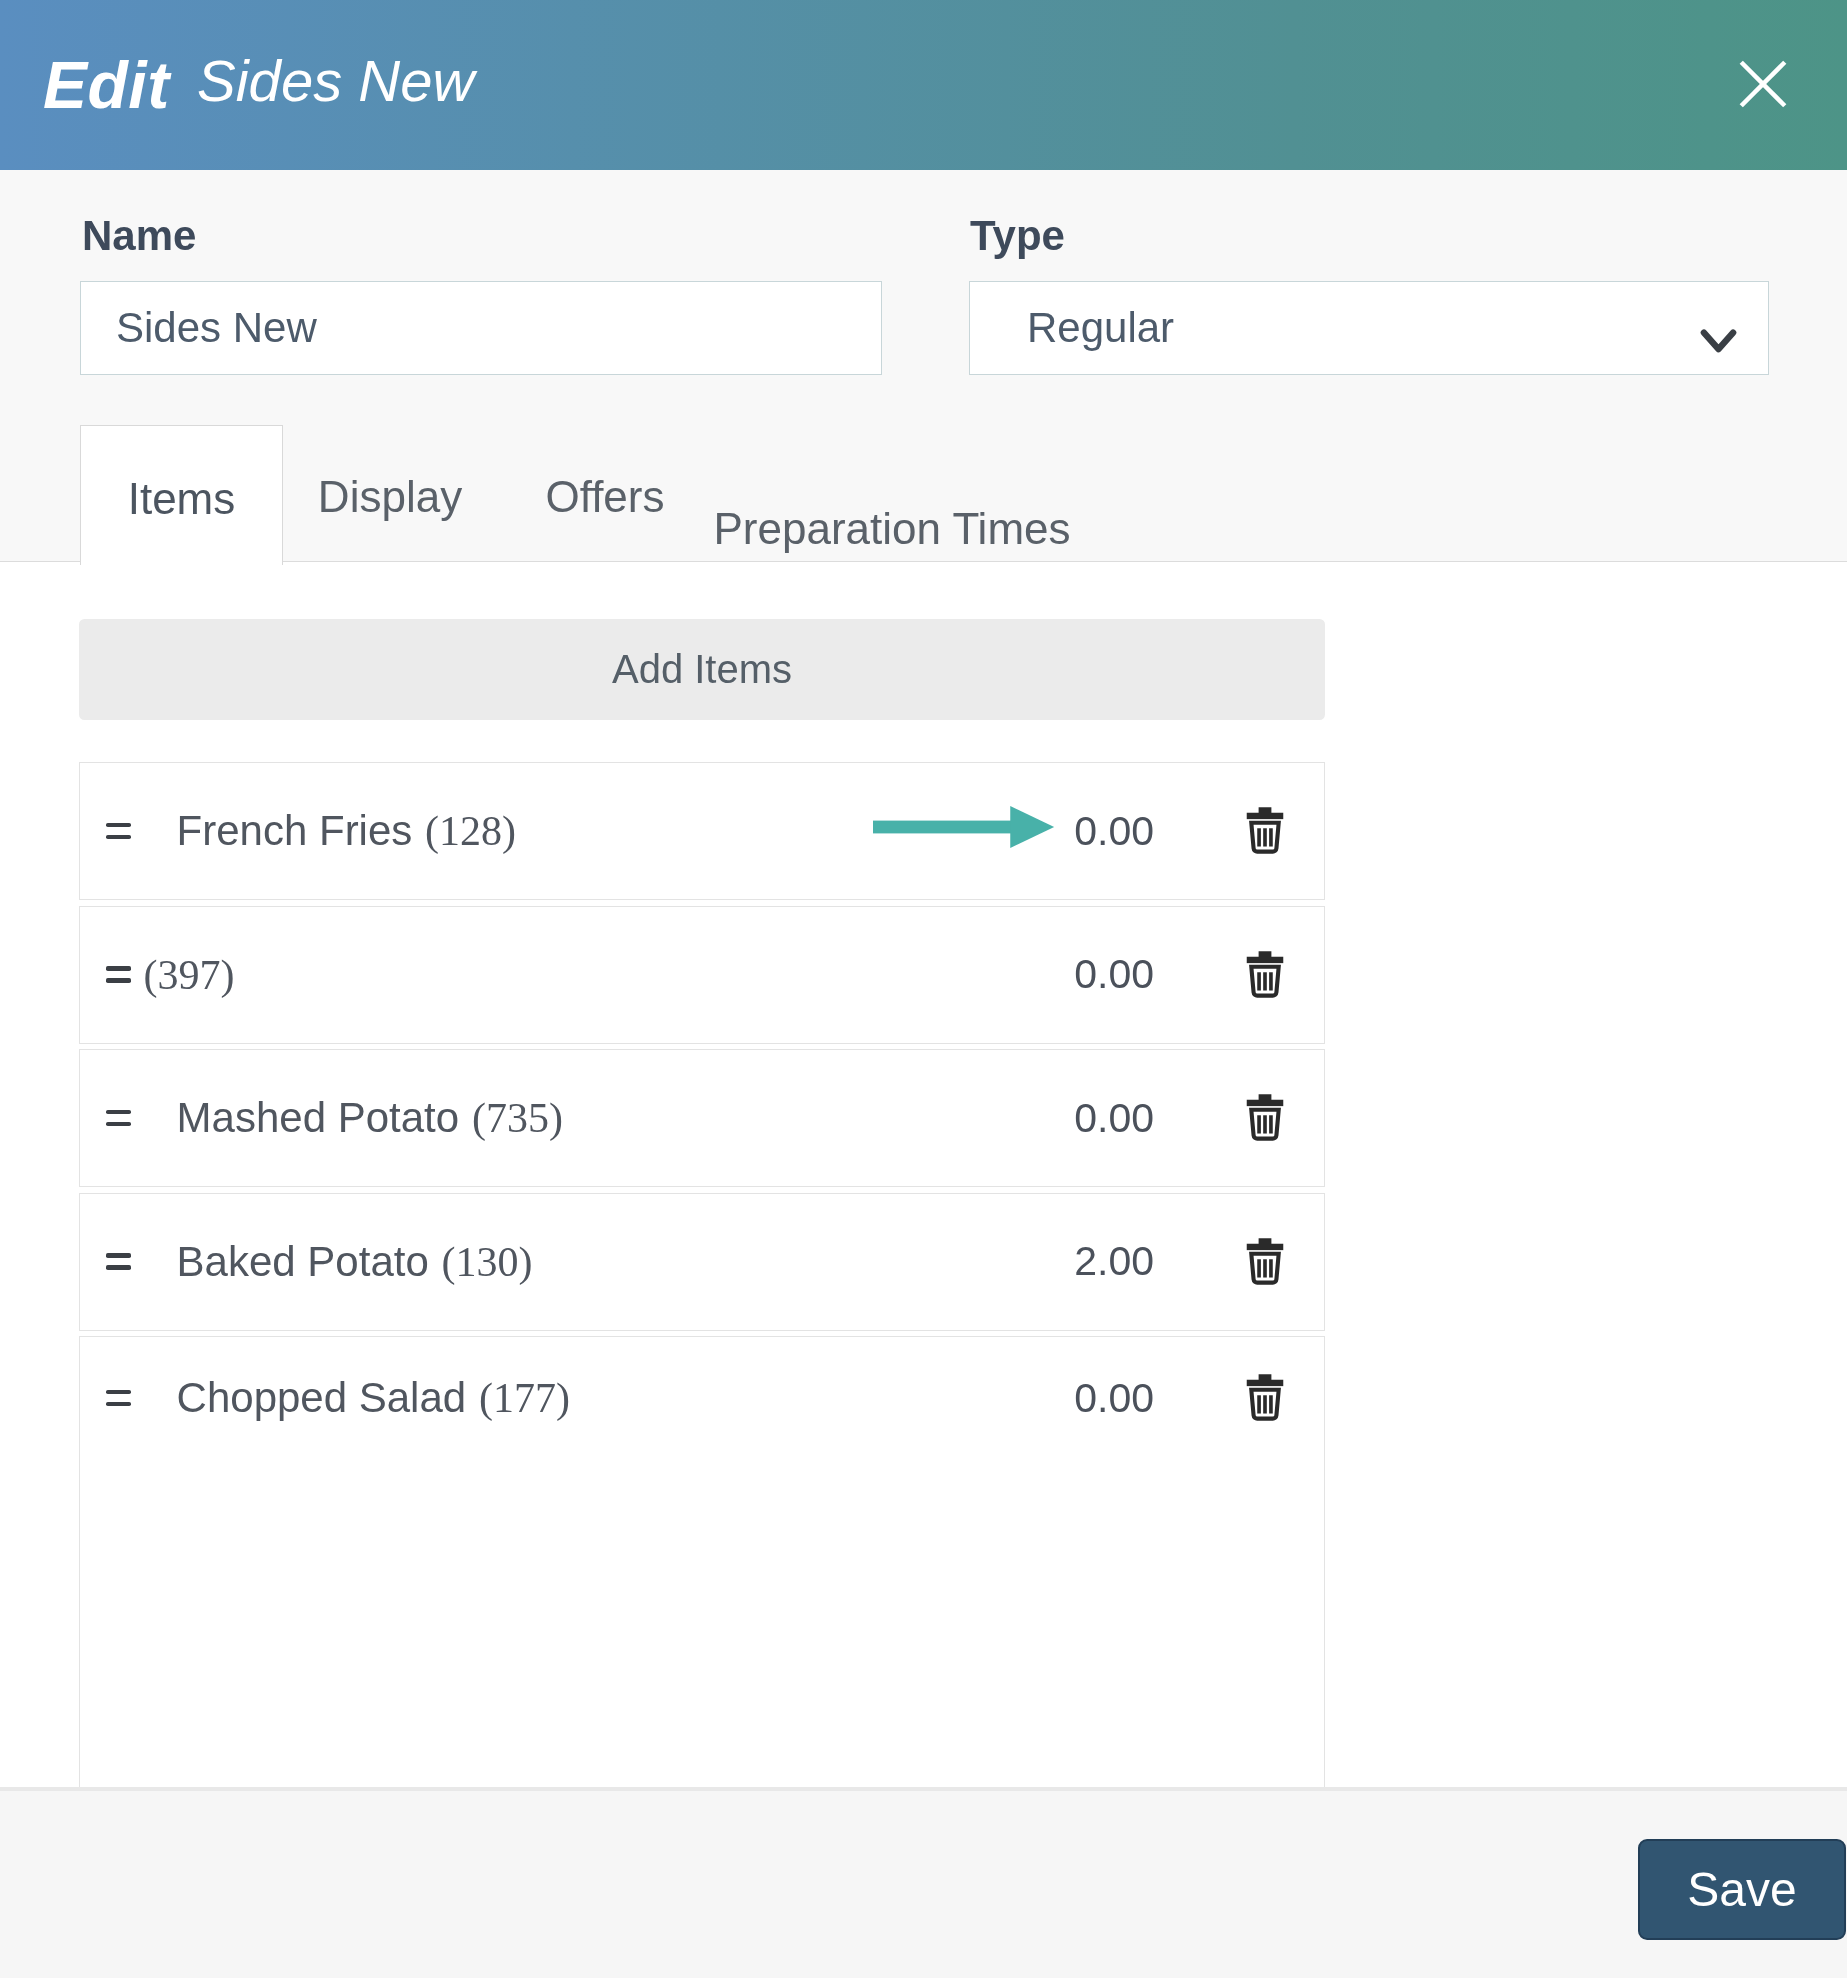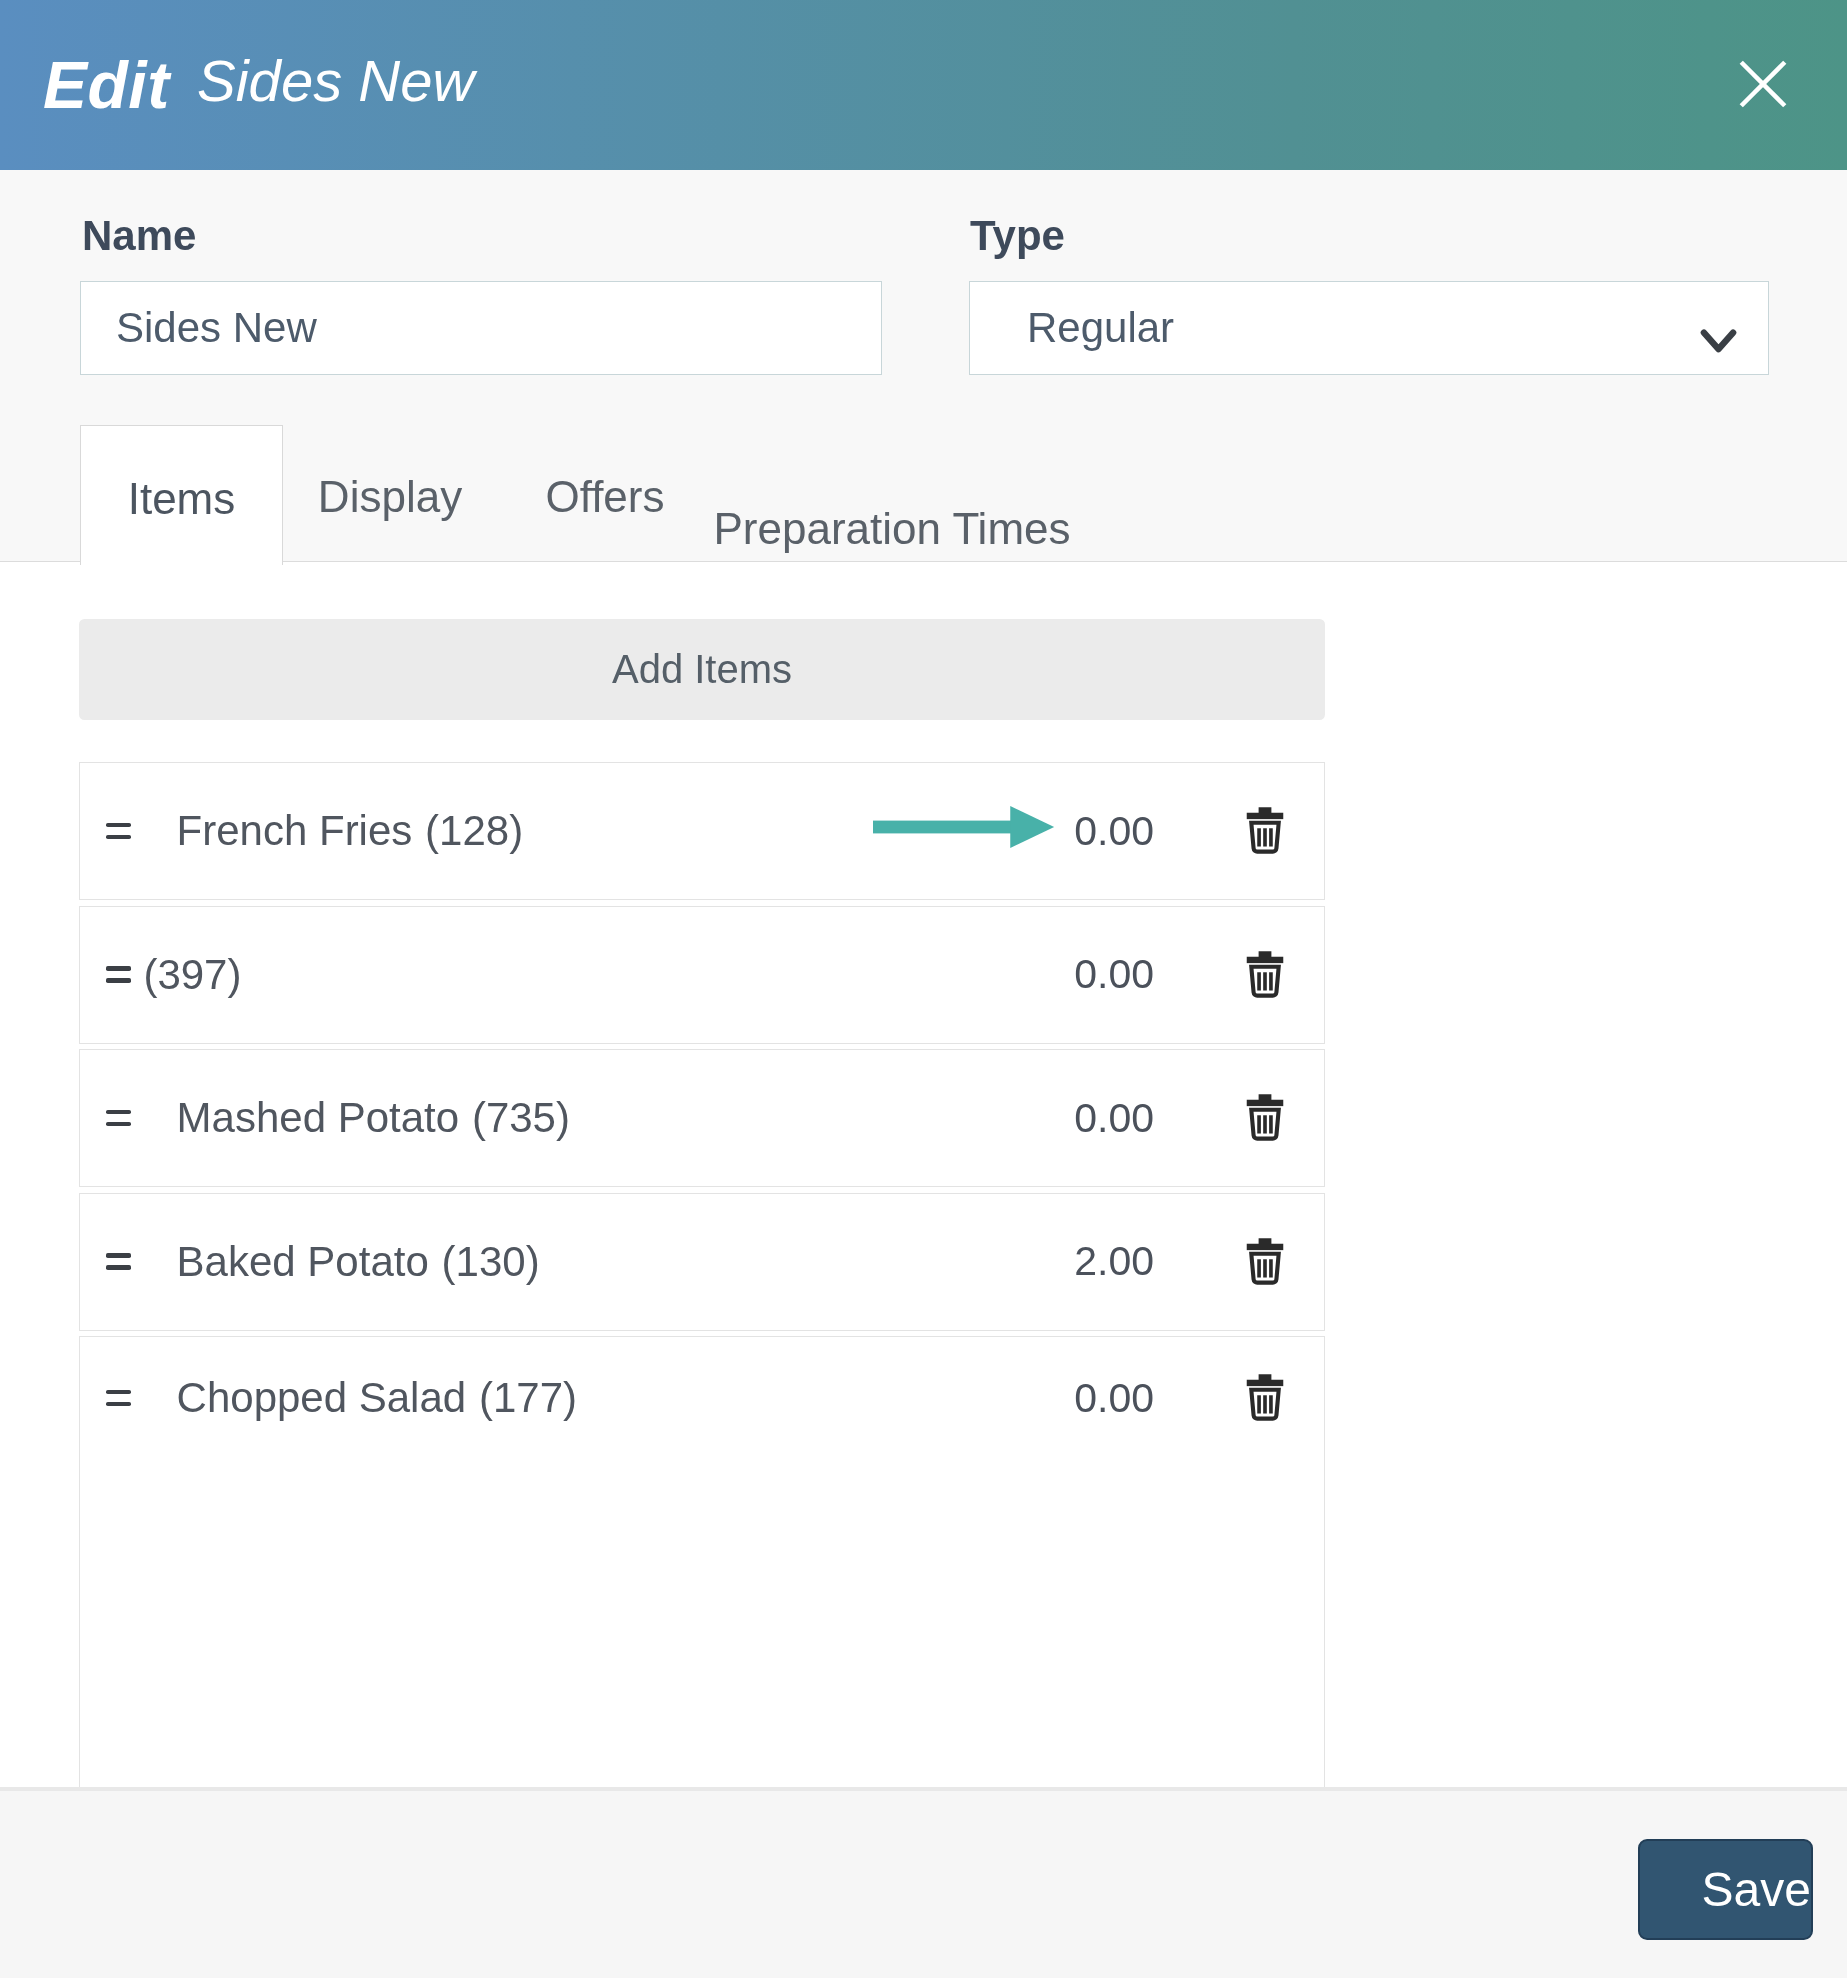--- a/index.html
+++ b/index.html
@@ -84,41 +84,40 @@
     display:flex; align-items:center; height:100%; width:100%;
     padding:0 38px 0 25.6px;
   }
   .item-row:last-child .row-line { height:122px; }
   .drag-handle {
     width:25px; cursor:grab; background:none; border:none; padding:0;
     display:flex; flex-direction:column; gap:7.3px;
   }
   .drag-handle i { display:block; height:4.6px; background:#3b3f45; border-radius:1.8px; }
   .item-name { margin-left:46px; font-size:42px; color:#50565f; white-space:nowrap; }
-  .item-count { margin-left:12.8px; font-size:42px; color:#50565f; }
+  .item-count { margin-left:12.8px; font-size:42px; color:#50565f;font-family:Liberation Serif, serif; }
   .item-price {
     margin-left:auto; margin-right:90px; min-width:119px; text-align:right;
     font-size:41px; color:#4b515b;
   }
   .delete-btn { background:none; border:none; padding:0; cursor:pointer; width:42px; height:48px; }
 
   .annotation-arrow { position:absolute; left:873px; top:803px; z-index:3; pointer-events:none; }
 
   
   .footer-divider { position:absolute; left:0; top:1787px; width:1848px; height:3.7px; background:#e8e8e8; }
   .modal-footer {
     position:absolute; left:0; top:1791px; width:1848px; height:187px;
     background:#f6f6f6;
   }
   .save-btn {
-    position:absolute; left:1638px; top:48px; width:175px; height:101px;
+    position:absolute; left:1638px; top:48px; width:208px; height:101px;
     background:#315571; border:2.7px solid #223e57; border-radius:9.1px;
     color:#ffffff; font-size:48px; cursor:pointer;
     font-family:"Liberation Sans","DejaVu Sans",sans-serif;
-    text-align:right;
   }
 </style>
 </head>
 <body>
 
 <div id="app">
 
   <div class="modal-header">
     <div class="modal-title">
       <span class="title-action">Edit</span>

